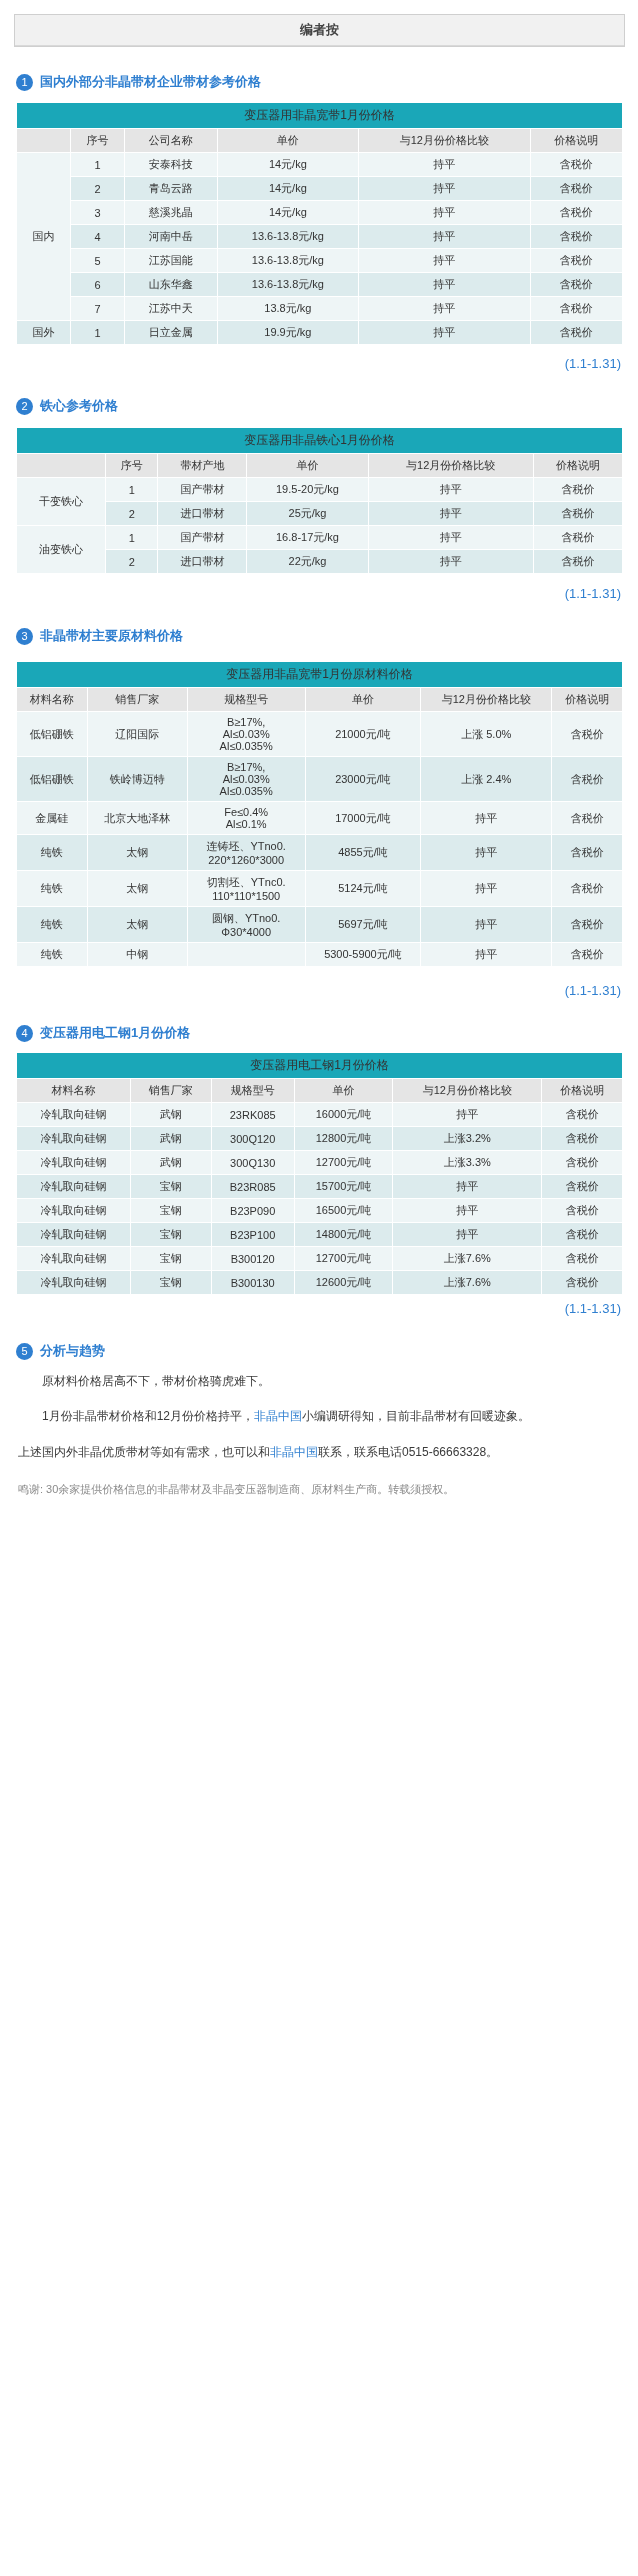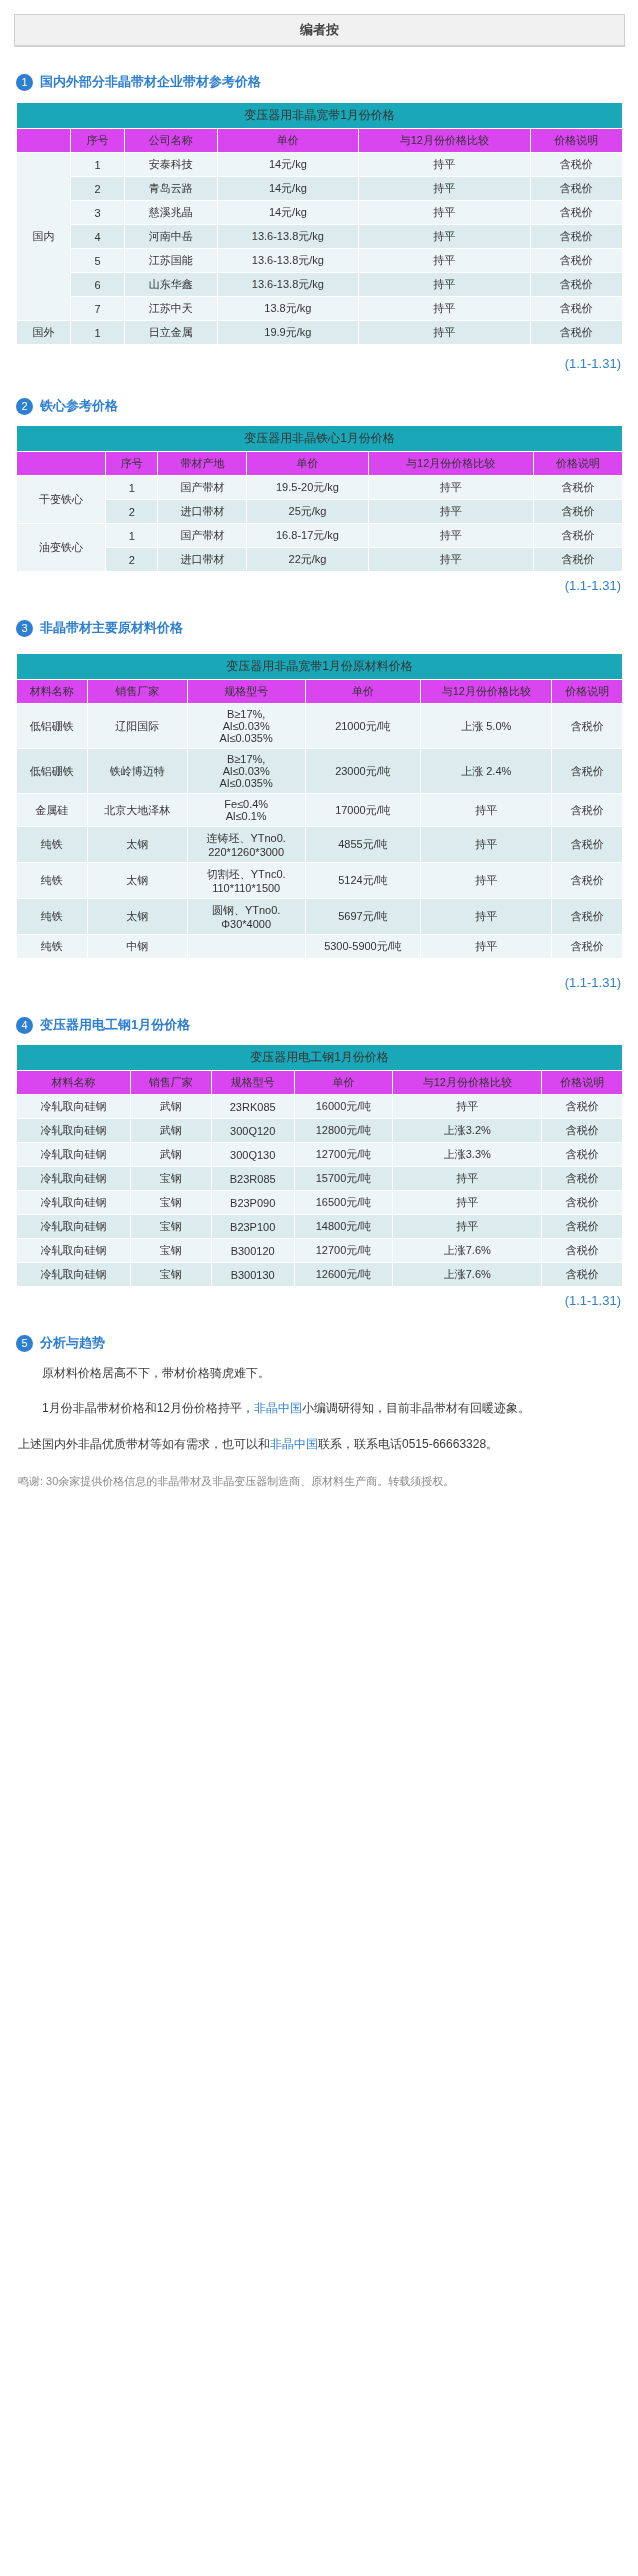--- a/index.html
+++ b/index.html
@@ -77,35 +77,35 @@
     font-weight: normal;
   }
   .cap {
     background: #1aa7b8;
     color: #ffffff;
     font-weight: bold;
     font-size: 12px;
     padding: 6px 0;
     border: 1px solid #1aa7b8;
   }
-  .hdr td { background: #d946ef; font-weight: bold; color: #2a2a2a; }
+  .hdr td { background: #e5e5e5; font-weight: bold; color: #2a2a2a; }
   .r-odd td { background: #eef5f6; }
   .r-even td { background: #dcebed; }
   .sidecell { background: #cfe9ec; font-weight: bold; font-family: Liberation Serif, serif; }
 
   .note-right {
     text-align: right;
     color: #2f7fd0;
     font-size: 13px;
     margin: 6px 18px 0 0;
   }
 
   
   .t1 { width: 399px; margin: 11px auto; }
-  .t2 { width: 458px; margin: 4px auto; }
+  .t2 { width: 458px; margin: 12px auto; }
   .t3 { width: 607px; margin: 16px auto; }
   .t4 { width: 607px; margin: 0 auto; }
 
   
   .analysis { margin: 8px 5px 0 18px; }
   .analysis p {
     margin: 0 0 12px 0;
     line-height: 1.95;
     font-size: 12px;
     color: #3a3a3a;

